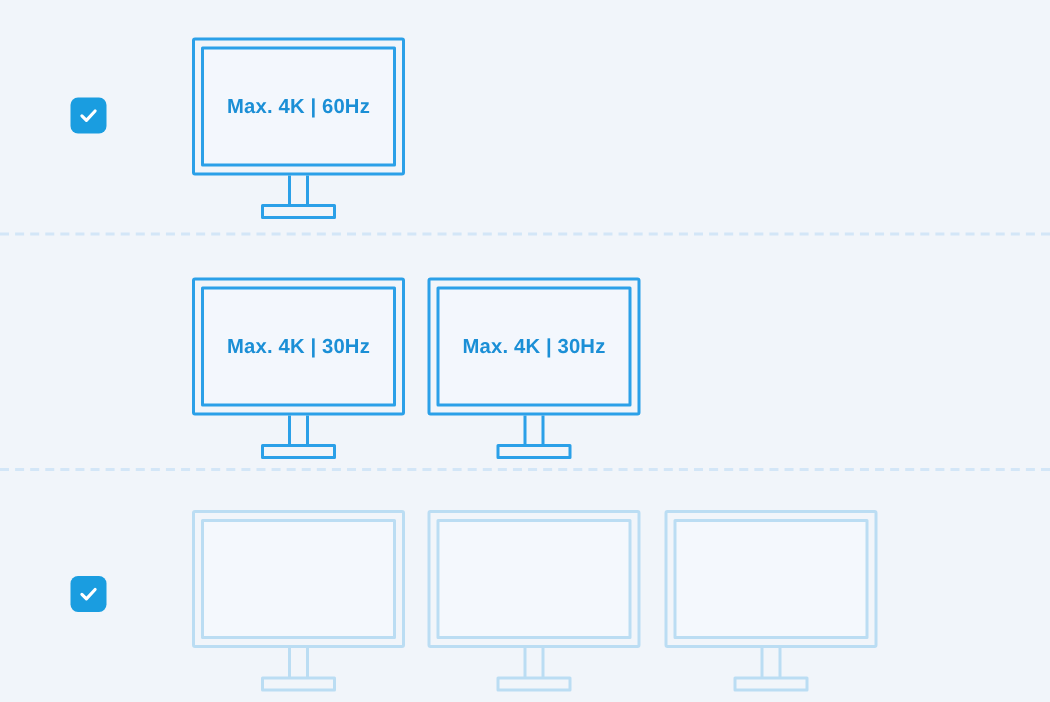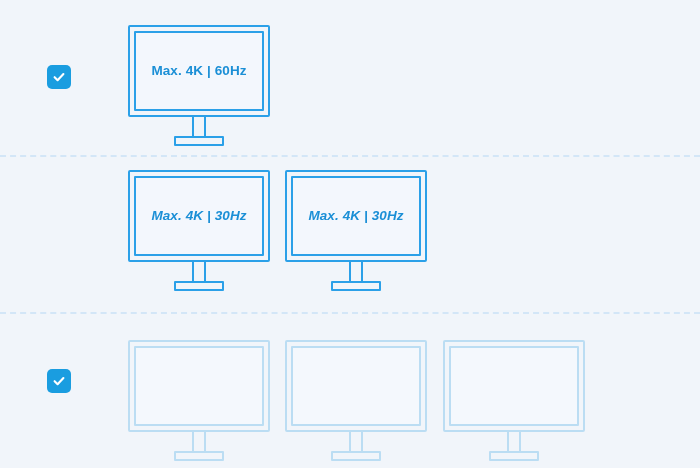--- a/index.html
+++ b/index.html
@@ -32,21 +32,21 @@
   .divider.d1 { top: 155px; }
   .divider.d2 { top: 312px; }
 
   
   .row {
     position: absolute;
     left: 0;
     width: 636px;
   }
   .row.r1 { top: 0px;   height: 155px; }
-  .row.r2 { top: 147px; height: 157px; font-style: italic; }
+  .row.r2 { top: 162px; height: 157px; }
   .row.r3 { top: 312px; height: 156px; }
 
   
   .badge {
     position: absolute;
     left: 47px;
     width: 24px;
     height: 24px;
     border-radius: 5px;
     display: flex;

